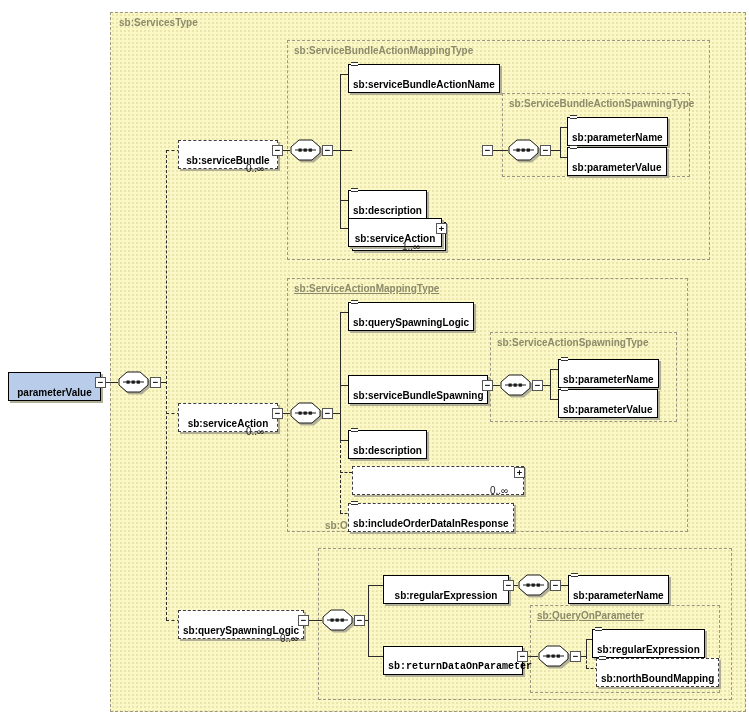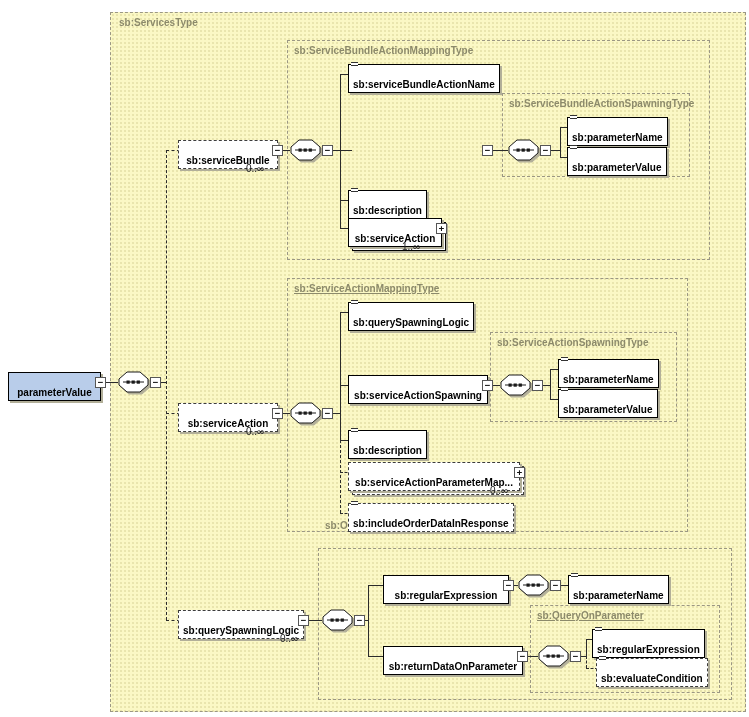--- a/index.html
+++ b/index.html
@@ -181,46 +181,45 @@
   <div class="exp" style="left:436px;top:223px;">+</div>
   <div class="occ" style="left:402px;top:241px;">1..∞</div>
 
   <div class="ebox dashed" style="left:178px;top:403px;width:100px;">sb:serviceAction</div>
   <div class="exp" style="left:272px;top:408px;">−</div>
   <div class="occ" style="left:246px;top:426px;">0..∞</div>
   <div class="exp" style="left:322px;top:408px;">−</div>
 
   <div class="ebox" style="left:348px;top:302px;"><span class="ann"></span><span>sb:querySpawningLogic</span></div>
 
-  <div class="ebox" style="left:348px;top:375px;width:140px;"><span>sb:serviceActionSpawning</span></div>
+  <div class="ebox" style="left:348px;top:375px;width:140px;"><span>sb:serviceBundleSpawning</span></div>
   <div class="exp" style="left:482px;top:380px;">−</div>
   <div class="exp" style="left:532px;top:380px;">−</div>
 
   <div class="ebox" style="left:558px;top:359px;"><span class="ann"></span><span>sb:parameterName</span></div>
   <div class="ebox" style="left:558px;top:389px;"><span class="ann"></span><span>sb:parameterValue</span></div>
 
   <div class="ebox" style="left:348px;top:430px;"><span class="ann"></span><span>sb:description</span></div>
 
   <div class="ebox dashed back" style="left:352px;top:466px;width:172px;"></div>
-  <div class="ebox dashed" style="left:348px;top:462px;width:172px;">sb:serviceActionParameterMap...</div>
   <div class="exp" style="left:514px;top:467px;">+</div>
   <div class="occ" style="left:490px;top:485px;">0..∞</div>
 
   <div class="ebox dashed" style="left:178px;top:610px;width:126px;">sb:querySpawningLogic</div>
 
   <div class="ebox dashed" style="left:348px;top:503px;"><span class="ann"></span><span>sb:includeOrderDataInResponse</span></div>
   <div class="exp" style="left:298px;top:615px;">−</div>
   <div class="occ" style="left:280px;top:633px;">0..∞</div>
   <div class="exp" style="left:354px;top:615px;">−</div>
 
   <div class="ebox" style="left:383px;top:575px;width:126px;">sb:regularExpression</div>
   <div class="exp" style="left:503px;top:580px;">−</div>
   <div class="exp" style="left:550px;top:580px;">−</div>
   <div class="ebox" style="left:568px;top:575px;"><span class="ann"></span><span>sb:parameterName</span></div>
 
-  <div class="ebox" style="left:383px;top:646px;width:140px;">sb:returnDataOnParameter</div>
+  <div class="ebox" style="left:383px;top:646px;width:140px;font-family:Liberation Mono, monospace;">sb:returnDataOnParameter</div>
   <div class="exp" style="left:517px;top:651px;">−</div>
   <div class="exp" style="left:570px;top:651px;">−</div>
 
   <div class="ebox" style="left:592px;top:629px;"><span class="ann"></span><span>sb:regularExpression</span></div>
-  <div class="ebox dashed" style="left:596px;top:658px;"><span class="ann"></span><span>sb:evaluateCondition</span></div>
+  <div class="ebox dashed" style="left:596px;top:658px;"><span class="ann"></span><span>sb:northBoundMapping</span></div>
 
 </div>
 
 </body></html>

